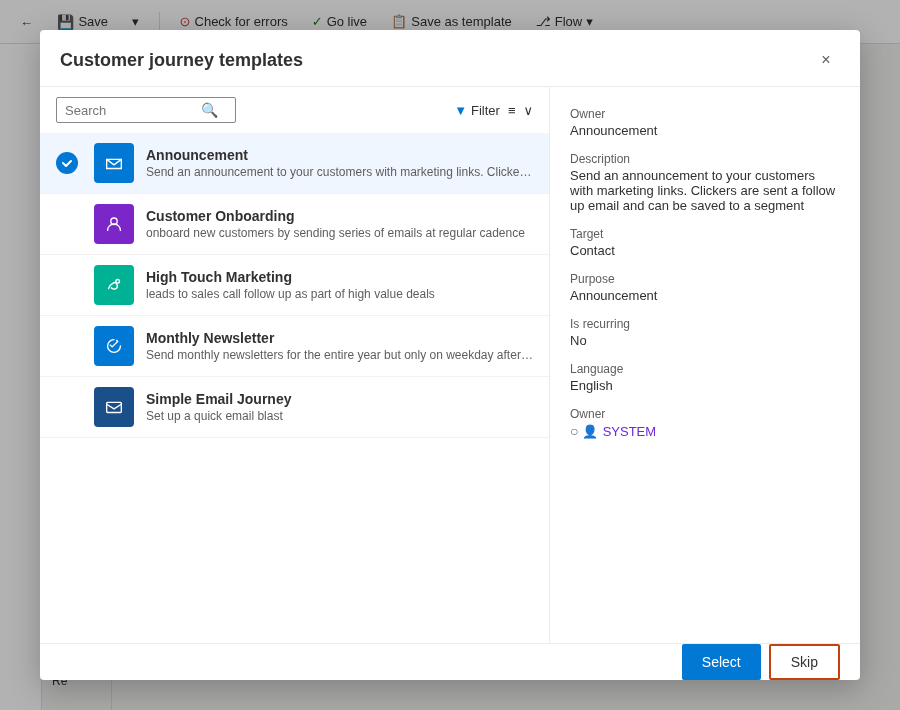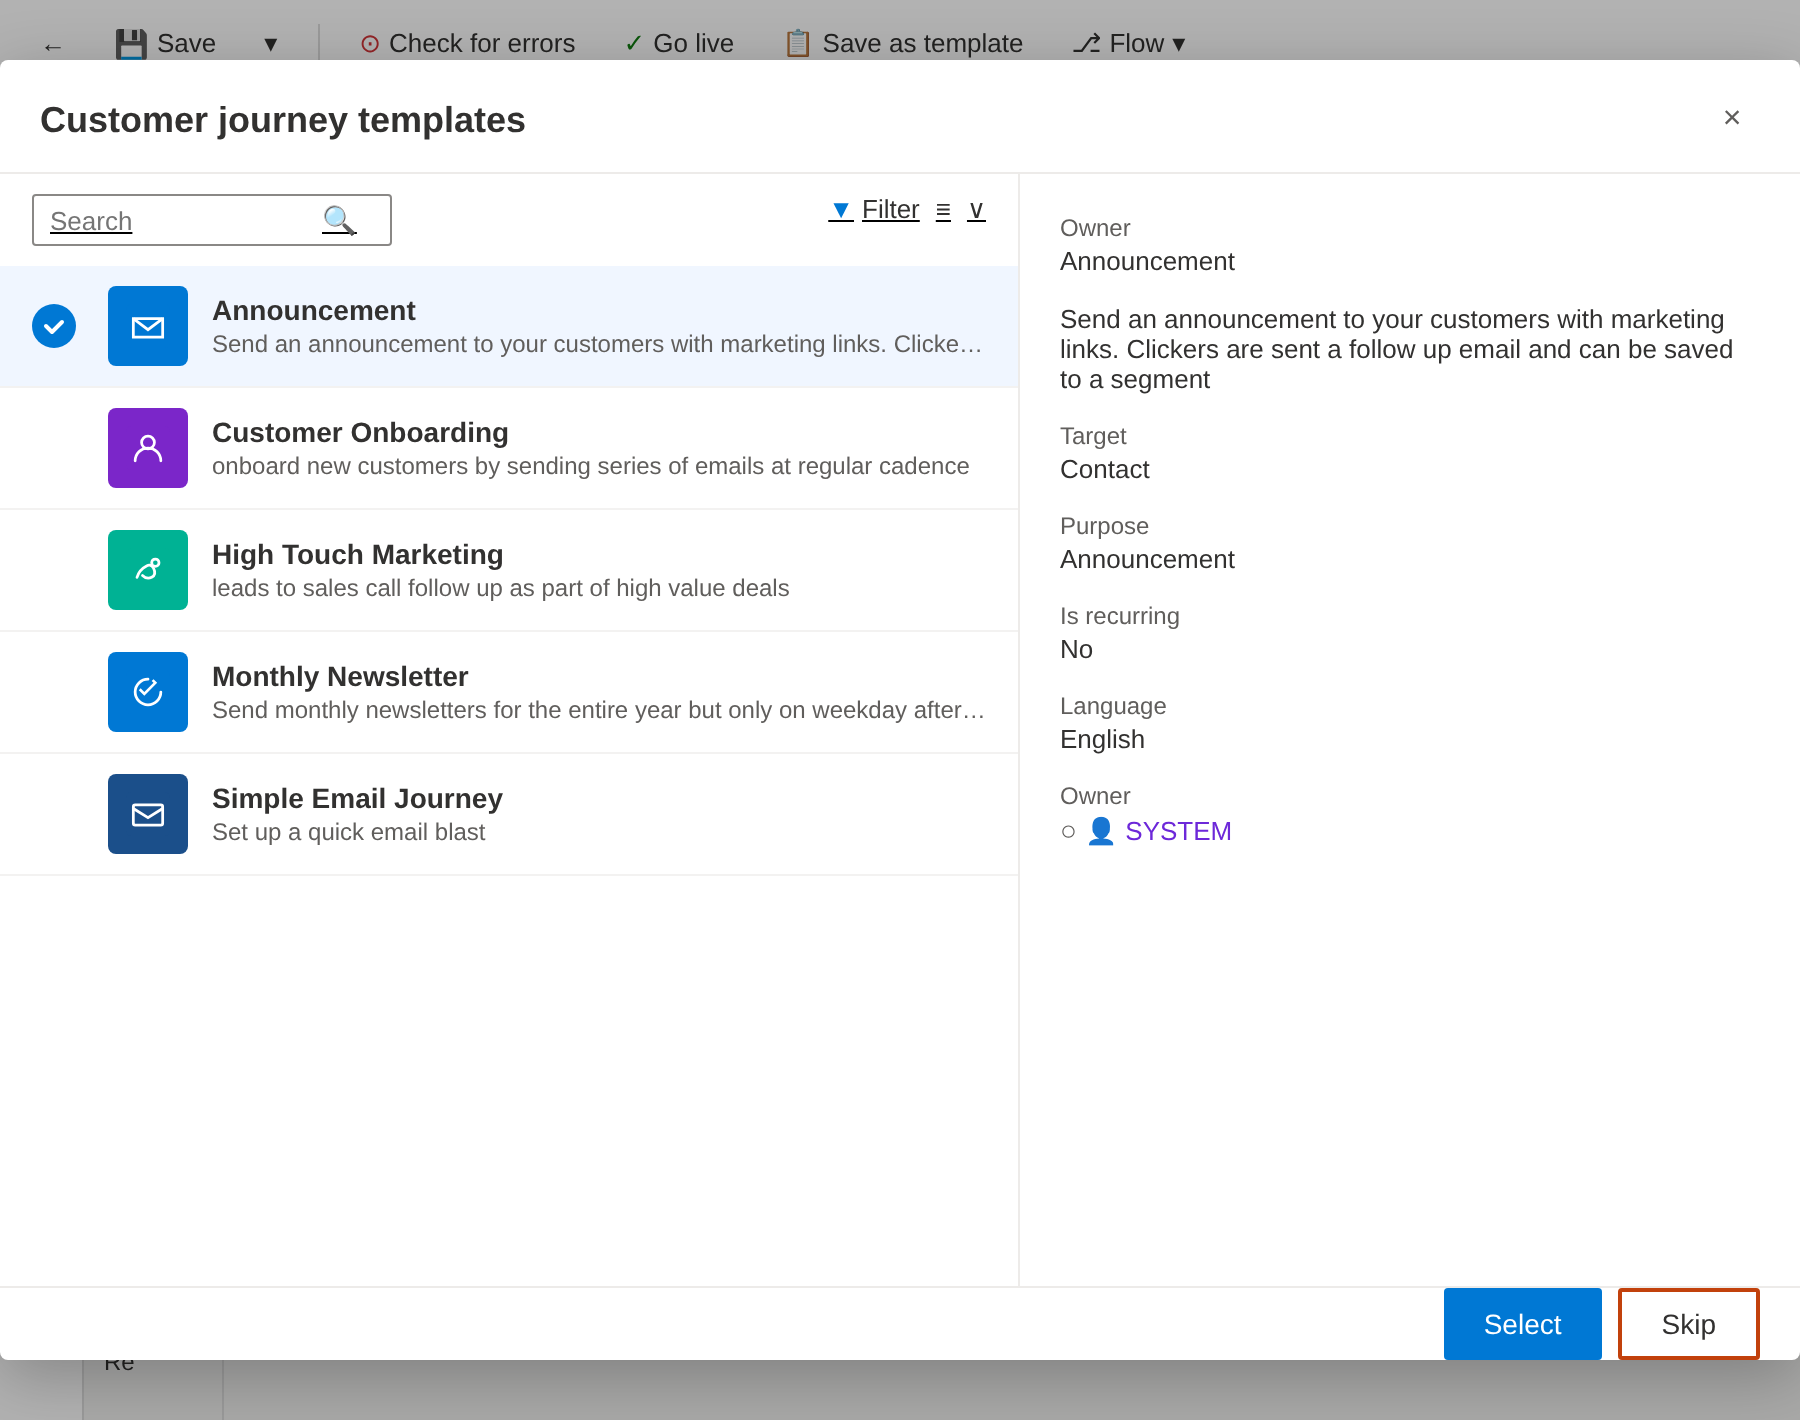--- a/index.html
+++ b/index.html
@@ -79,21 +79,21 @@
       background: rgba(0,0,0,0.3);
       display: flex;
       align-items: center;
       justify-content: center;
       z-index: 100;
     }
 
     
     .modal {
       background: #fff;
-      width: 900px;
+      width: 820px;
       height: 650px;
       border-radius: 4px;
       box-shadow: 0 8px 32px rgba(0,0,0,0.25);
       display: flex;
       flex-direction: column;
       position: relative;
     }
 
     
     .modal-header {
@@ -353,21 +353,21 @@
   <div class="modal">
 
     <div class="modal-header">
       <span class="modal-title">Customer journey templates</span>
       <button class="modal-close">×</button>
     </div>
 
     <div class="modal-body">
 
       <div class="template-list-panel">
-        <div style="display:flex; align-items:flex-start; justify-content:space-between; padding: 10px 16px 6px 16px; position:relative;text-decoration:underline;">
+        <div style="display:flex; align-items:center; justify-content:space-between; padding: 10px 16px 6px 16px; position:relative;">
           <div class="search-input-wrap">
             <input class="search-input" type="text" placeholder="Search" style="">
             <span class="search-icon-svg">🔍</span>
           </div>
           <div style="display:flex; align-items:center; gap:8px; margin-left:auto;">
             <button class="filter-btn">
               <span class="filter-icon">▼</span>
               <span>Filter</span>
             </button>
             <button class="filter-btn">
@@ -465,20 +465,21 @@
       </div>
 
       <div class="details-panel">
 
         <div class="detail-field">
           <div class="detail-label">Owner</div>
           <div class="detail-value">Announcement</div>
         </div>
 
         <div class="detail-field">
+          <div class="detail-label">Description</div>
           <div class="detail-value">Send an announcement to your customers with marketing links. Clickers are sent a follow up email and can be saved to a segment</div>
         </div>
 
         <div class="detail-field">
           <div class="detail-label">Target</div>
           <div class="detail-value">Contact</div>
         </div>
 
         <div class="detail-field">
           <div class="detail-label">Purpose</div>

